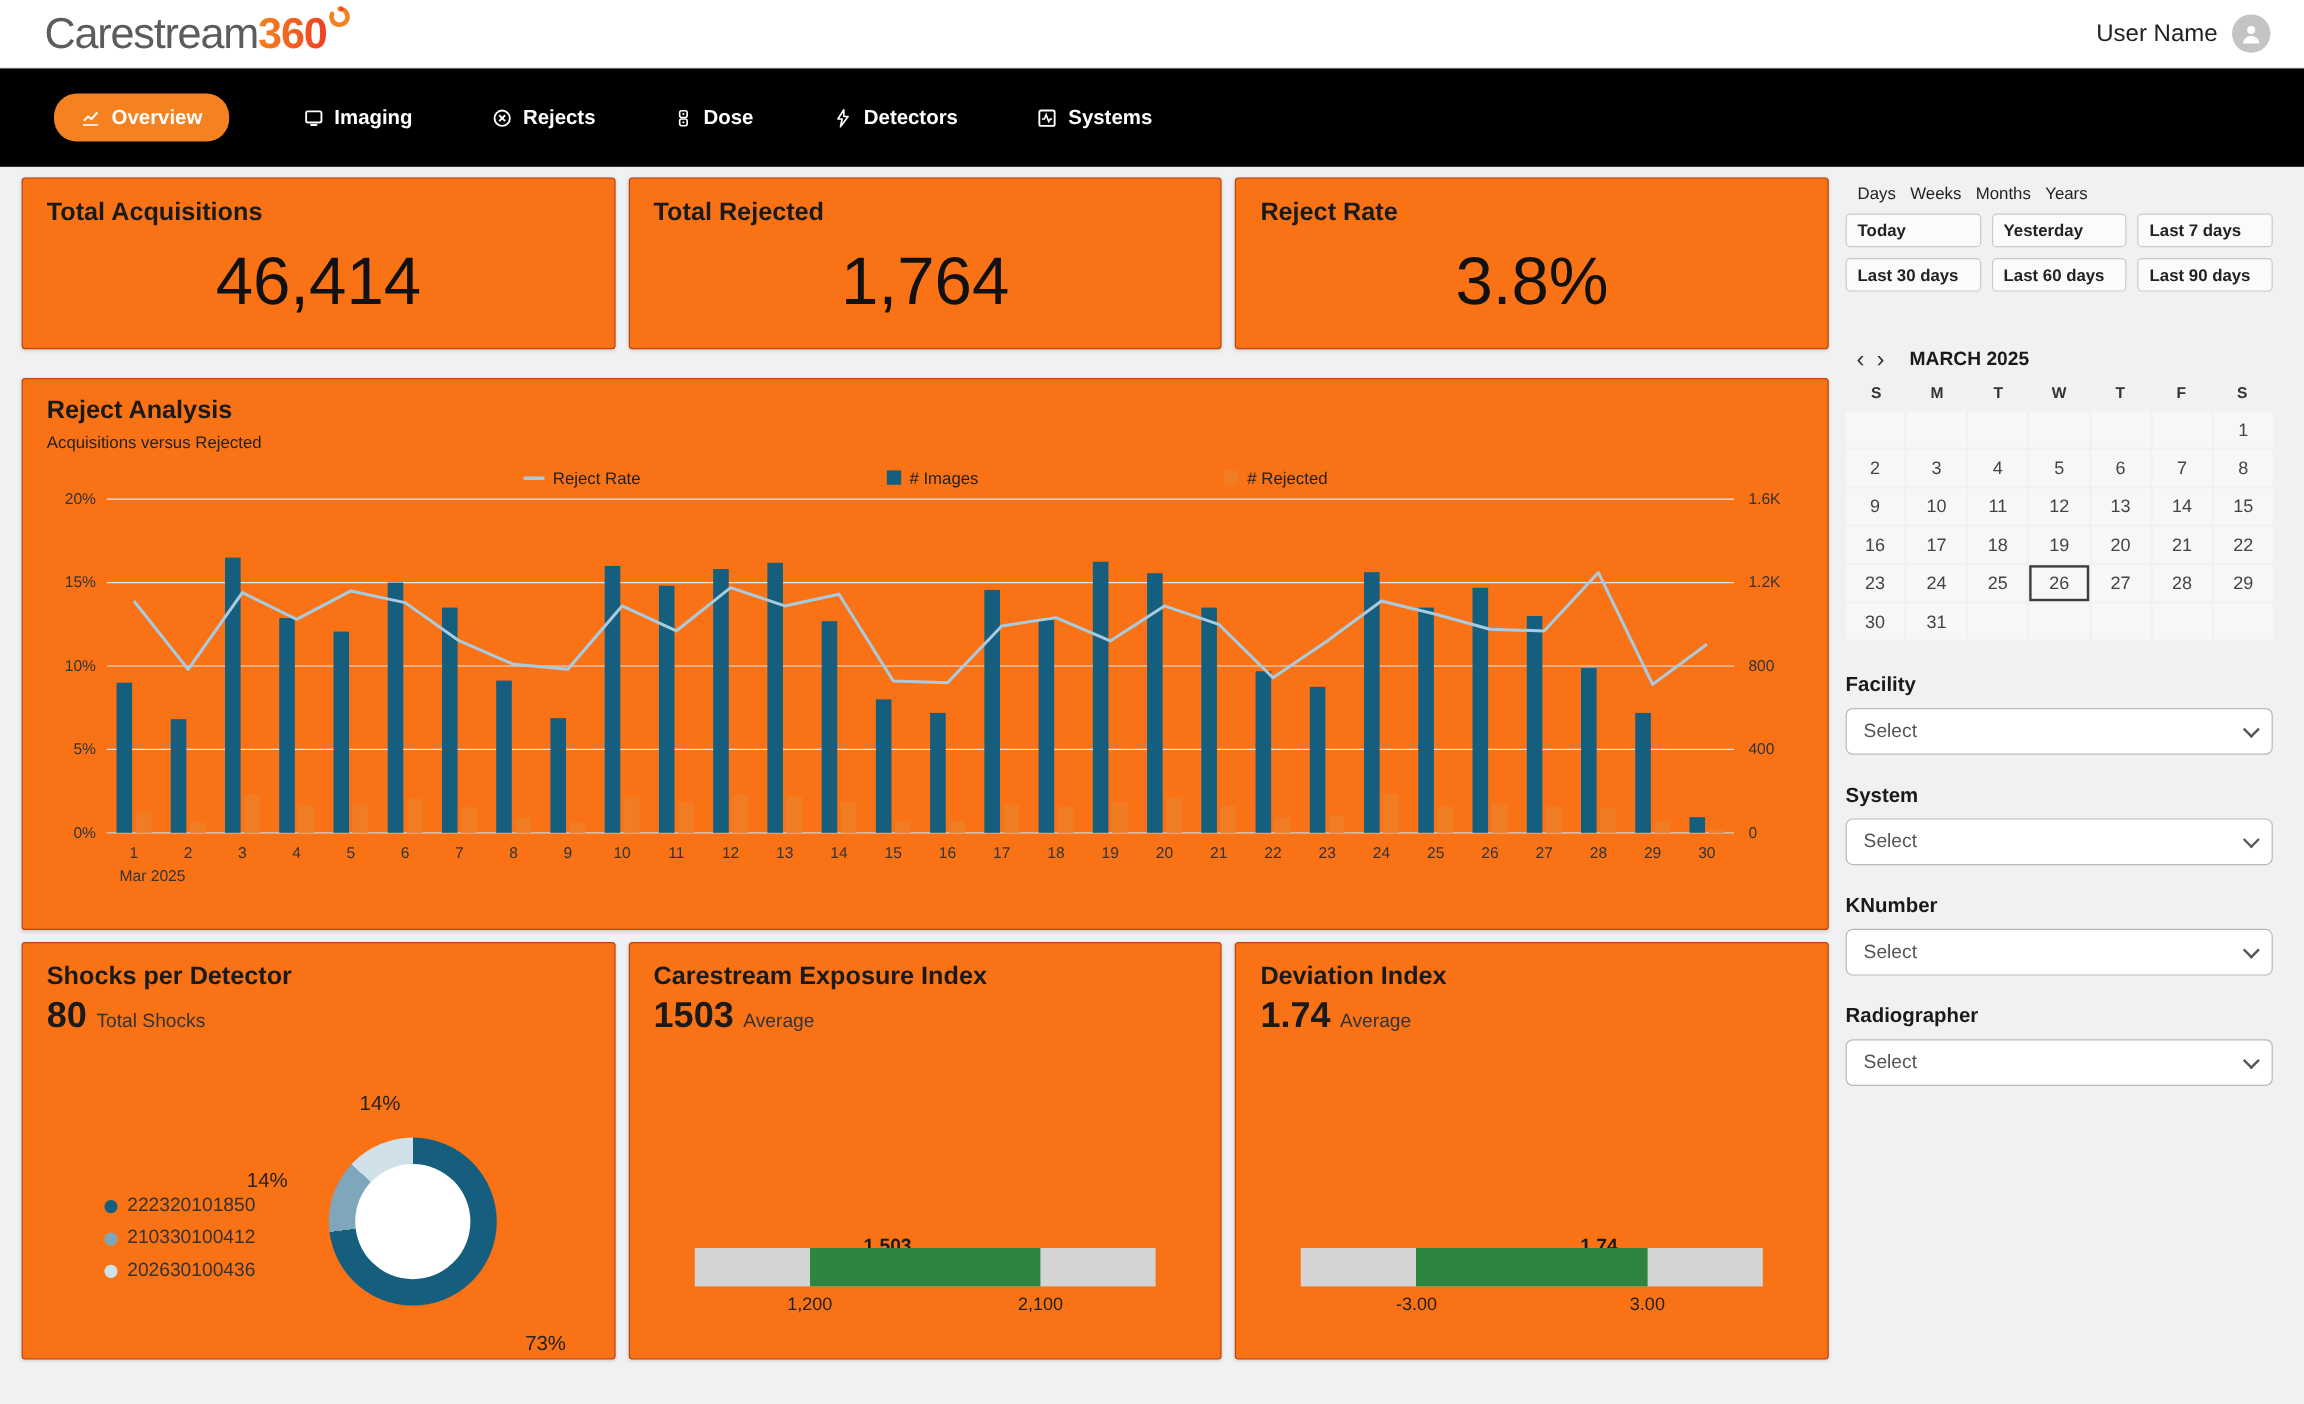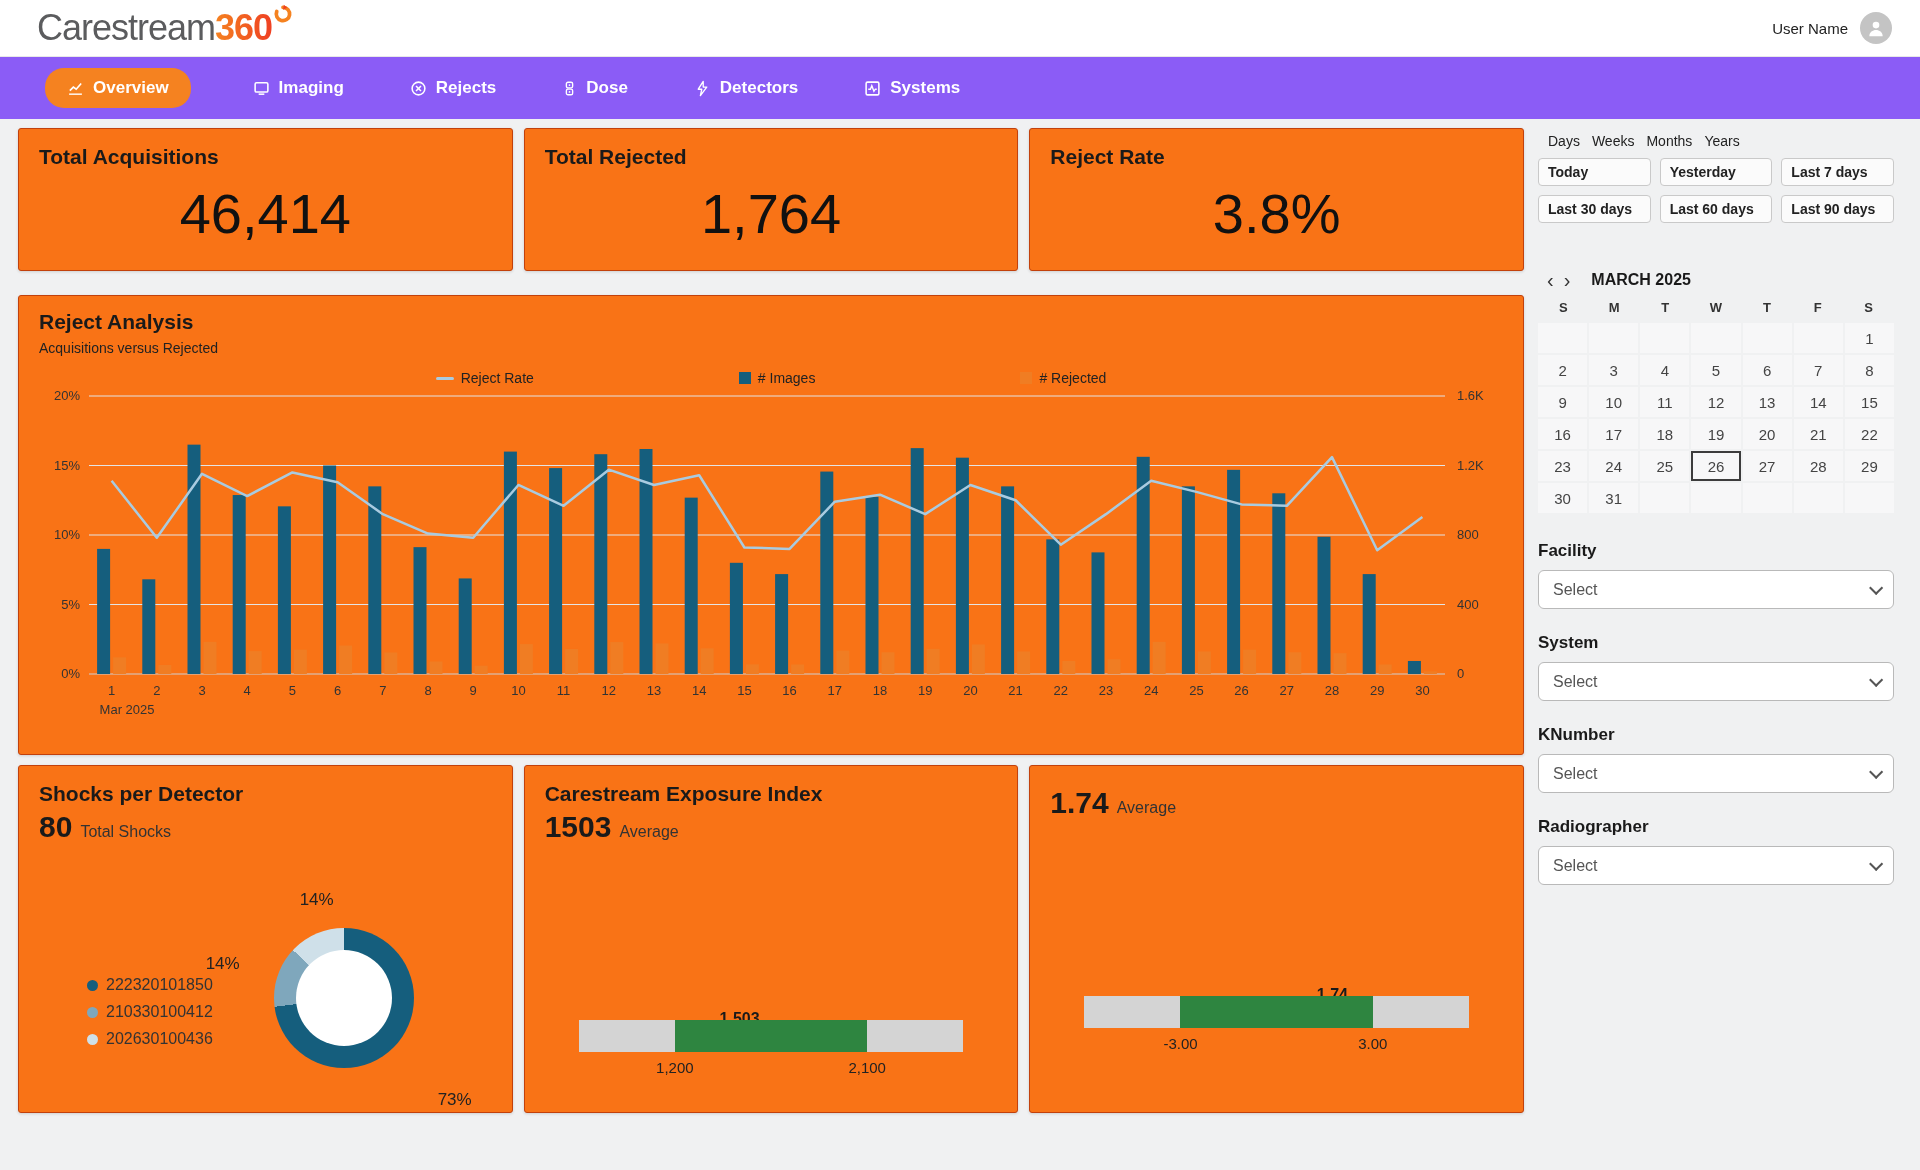--- a/index.html
+++ b/index.html
@@ -5,25 +5,25 @@
   * { margin:0; padding:0; box-sizing:border-box; }
   html,body { width:1920px; height:1170px; background:#f0f1f2; font-family:"Liberation Sans", sans-serif; color:#1a1a1a; overflow:hidden; }
 
   
   .header { height:57px; background:#fff; display:flex; align-items:center; padding:0 28px 0 37px; border-bottom:1px solid #e8e8e8; }
   .logo { display:flex; align-items:flex-start; line-height:1; }
   .logo-part1 { font-size:36px; color:#5b5c5e; letter-spacing:-1px; }
   .logo-part2 { font-size:36px; font-weight:700; color:#f26722; background:linear-gradient(90deg,#f58220,#ef4023); -webkit-background-clip:text; background-clip:text; -webkit-text-fill-color:transparent; letter-spacing:-1px; }
   .logo-swirl { width:20px; height:20px; margin-left:1px; margin-top:-6px; }
   .header-right { margin-left:auto; display:flex; align-items:center; gap:12px; }
-  .user-name { font-size:15px; color:#222; }
+  .user-name { font-size:20px; color:#222; }
   .avatar { width:32px; height:32px; border-radius:50%; background:#c4c4c4; display:flex; align-items:center; justify-content:center; cursor:pointer; }
 
   
-  .nav { height:62px; background:#8b5cf6; display:flex; align-items:center; padding-left:45px; gap:58px; }
+  .nav { height:82px; background:#000000; display:flex; align-items:center; padding-left:45px; gap:58px; }
   .nav-item { display:flex; align-items:center; gap:9px; color:#fff; font-size:17px; font-weight:700; cursor:pointer; padding:10px 4px; }
   .nav-item.active { background:#f58220; border-radius:19px; padding:10px 22px; }
   .nav-item svg { display:block; }
 
   
   .page { display:flex; padding:9px 0 0 18px; }
   .main { width:1506px; }
   .sidebar { width:356px; margin-left:14px; padding-top:5px; }
 
   .card { background:#f97316; border:1px solid #c2410c; border-radius:3px; box-shadow:0 1px 3px rgba(0,0,0,.14); }
@@ -368,20 +368,21 @@
               <div class="gauge-green" style="background: rgb(46, 133, 64);"></div>
             </div>
           <div class="gauge-range">
             <span class="gr-min">1,200</span>
             <span class="gr-max">2,100</span>
           </div>
         </div>
       </div>
 
       <div class="card bottom-card">
+        <div class="bc-title">Deviation Index</div>
         <div class="bc-sub">
           <span class="bc-big">1.74</span>
           <span class="bc-sublabel">Average</span>
         </div>
         <div class="gauge">
           <div class="gauge-marker" style="left: 64.5%;">
             <div class="gauge-marker-label">1.74</div>
             <div class="gauge-tick" style="background: rgb(46, 133, 64);"></div>
           </div>
           <div class="gauge-track">

